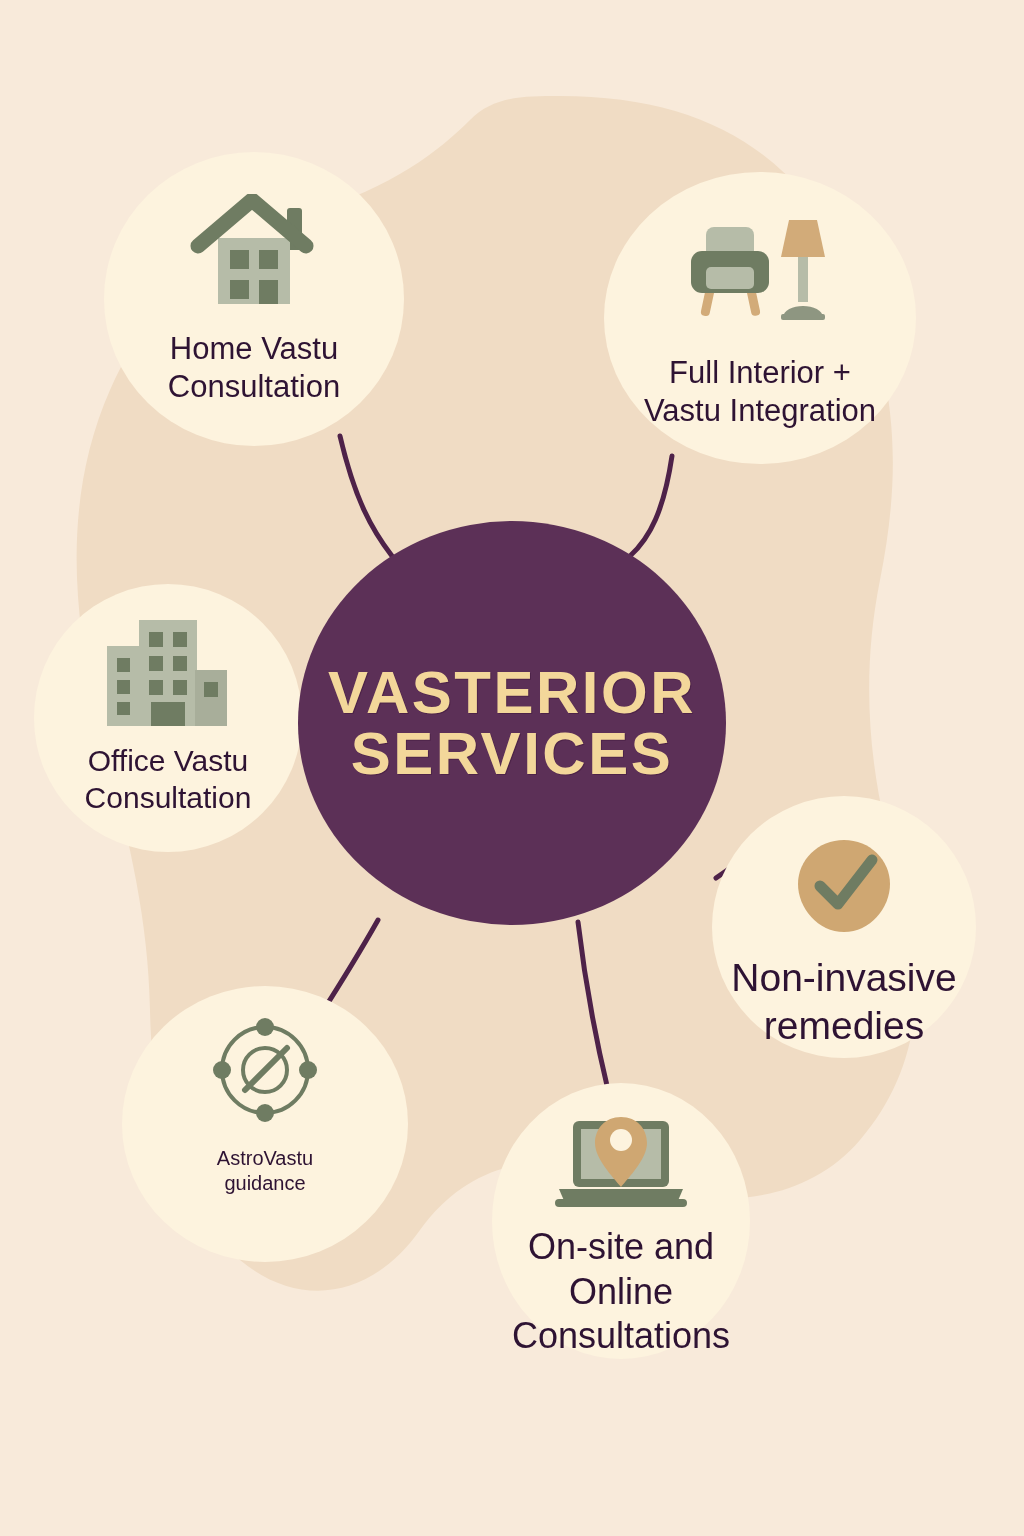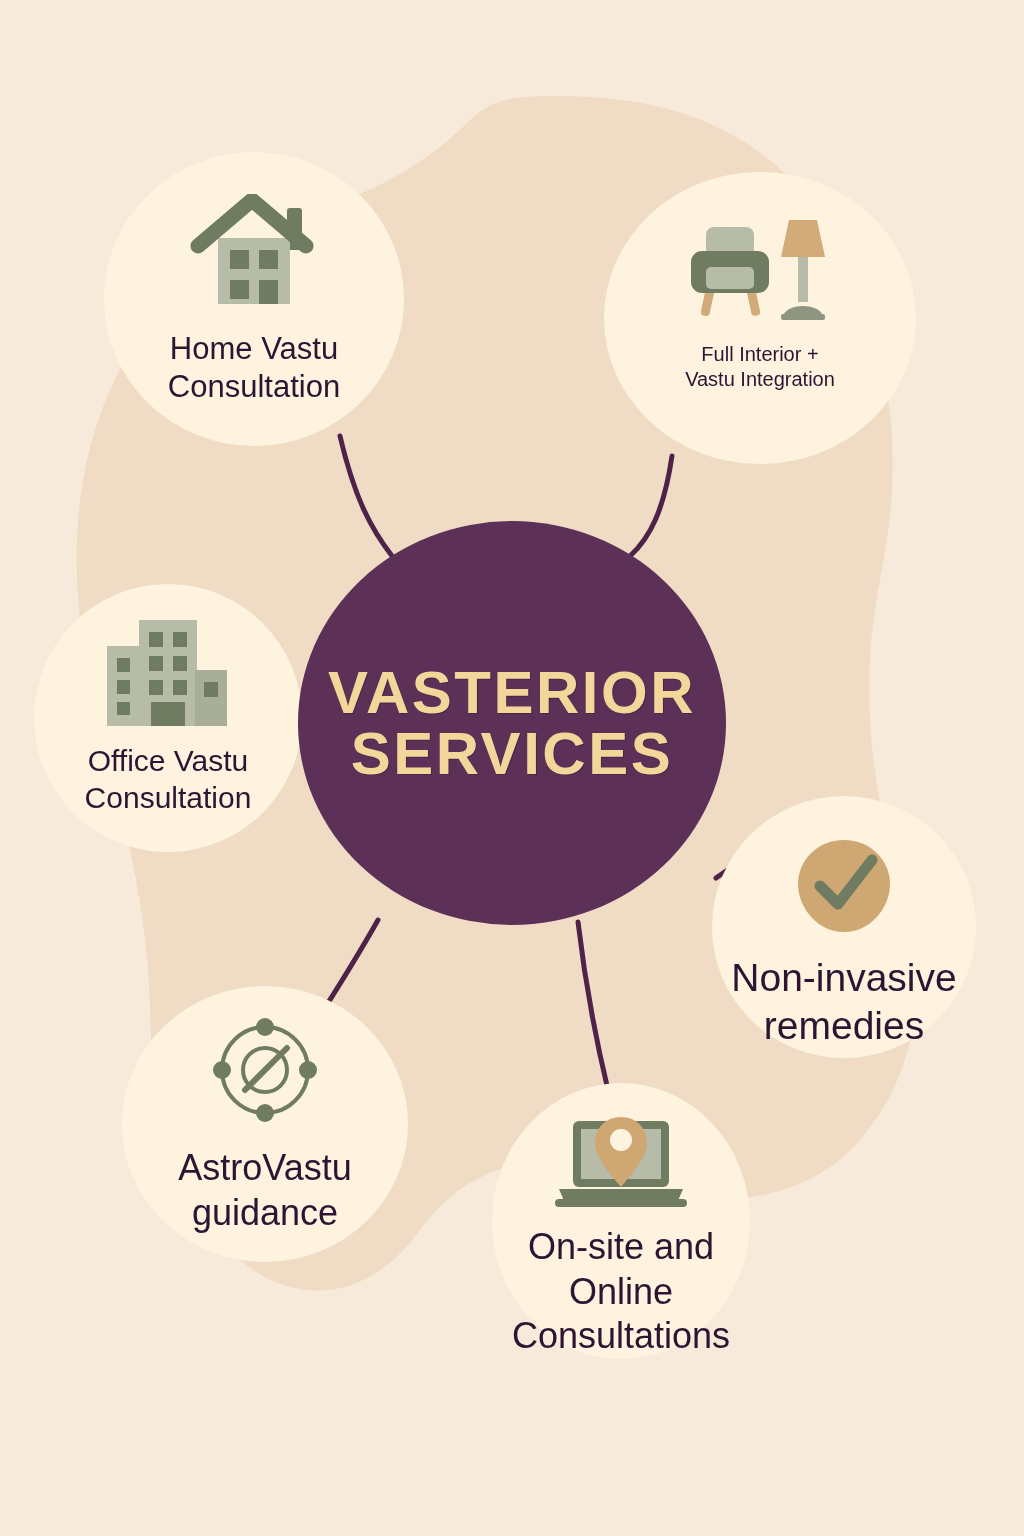--- a/index.html
+++ b/index.html
@@ -78,33 +78,33 @@
     white-space: pre-line;
   }
 
   
   #node-home      { left: 104px;  top: 152px;  width: 300px; height: 294px; padding-top: 40px; }
   #node-home .icon-wrap { height: 120px; }
   #node-home .node-label { margin-top: 18px; }
 
   #node-interior  { left: 604px;  top: 172px;  width: 312px; height: 292px; padding-top: 38px; }
   #node-interior .icon-wrap { height: 118px; }
-  #node-interior .node-label { margin-top: 14px; font-size: 20px; }
+  #node-interior .node-label { margin-top: 26px; font-size: 31px; }
 
   #node-office    { left: 34px;   top: 584px;  width: 268px; height: 268px; padding-top: 30px; }
   #node-office .icon-wrap { height: 112px; }
   #node-office .node-label { margin-top: 16px; font-size: 30px; }
 
   #node-remedies  { left: 712px;  top: 796px;  width: 264px; height: 262px; padding-top: 34px; }
   #node-remedies .icon-wrap { height: 106px; }
   #node-remedies .node-label { margin-top: 18px; font-size: 39px; }
 
   #node-astro     { left: 122px;  top: 986px;  width: 286px; height: 276px; padding-top: 26px; }
   #node-astro .icon-wrap { height: 114px; }
-  #node-astro .node-label { margin-top: 20px; font-size: 36px; text-align: center; }
+  #node-astro .node-label { margin-top: 20px; font-size: 20px; text-align: center; }
 
   #node-consult   { left: 492px;  top: 1083px; width: 258px; height: 276px; padding-top: 26px; }
   #node-consult .icon-wrap { height: 104px; }
   #node-consult .node-label { margin-top: 14px; font-size: 36px; }
 </style>
 </head>
 <body>
 
 <div class="canvas">
 

